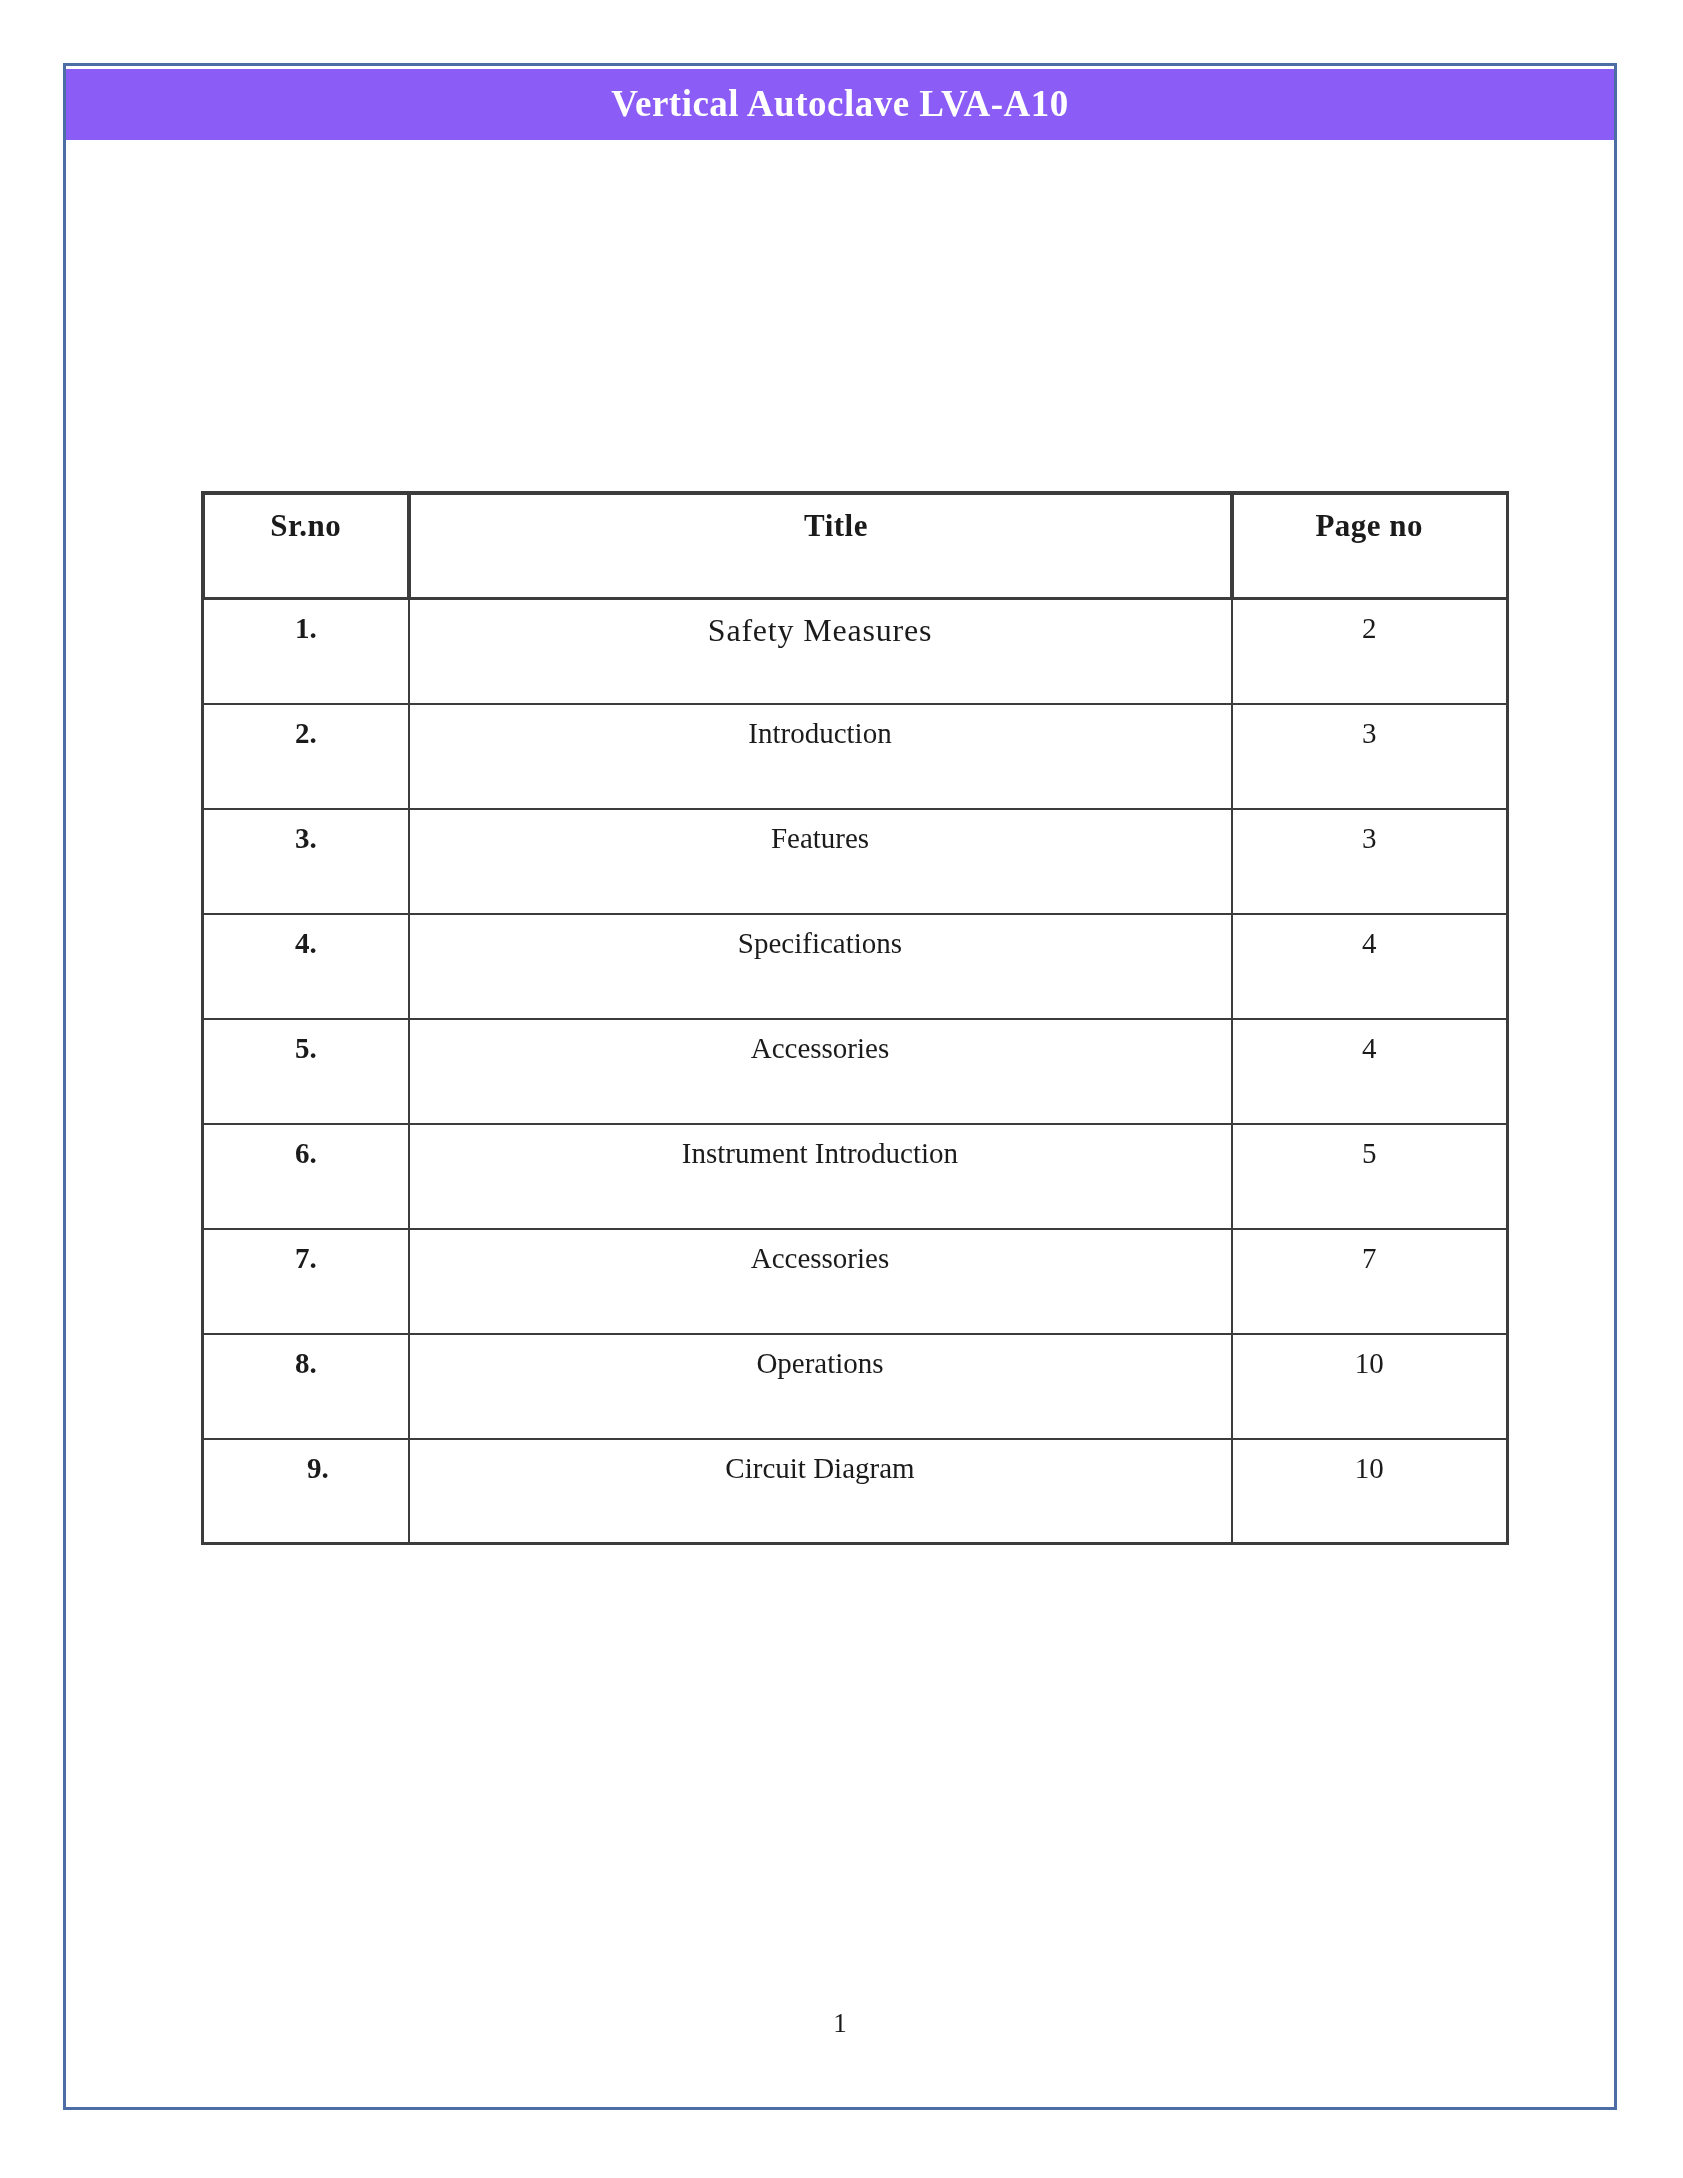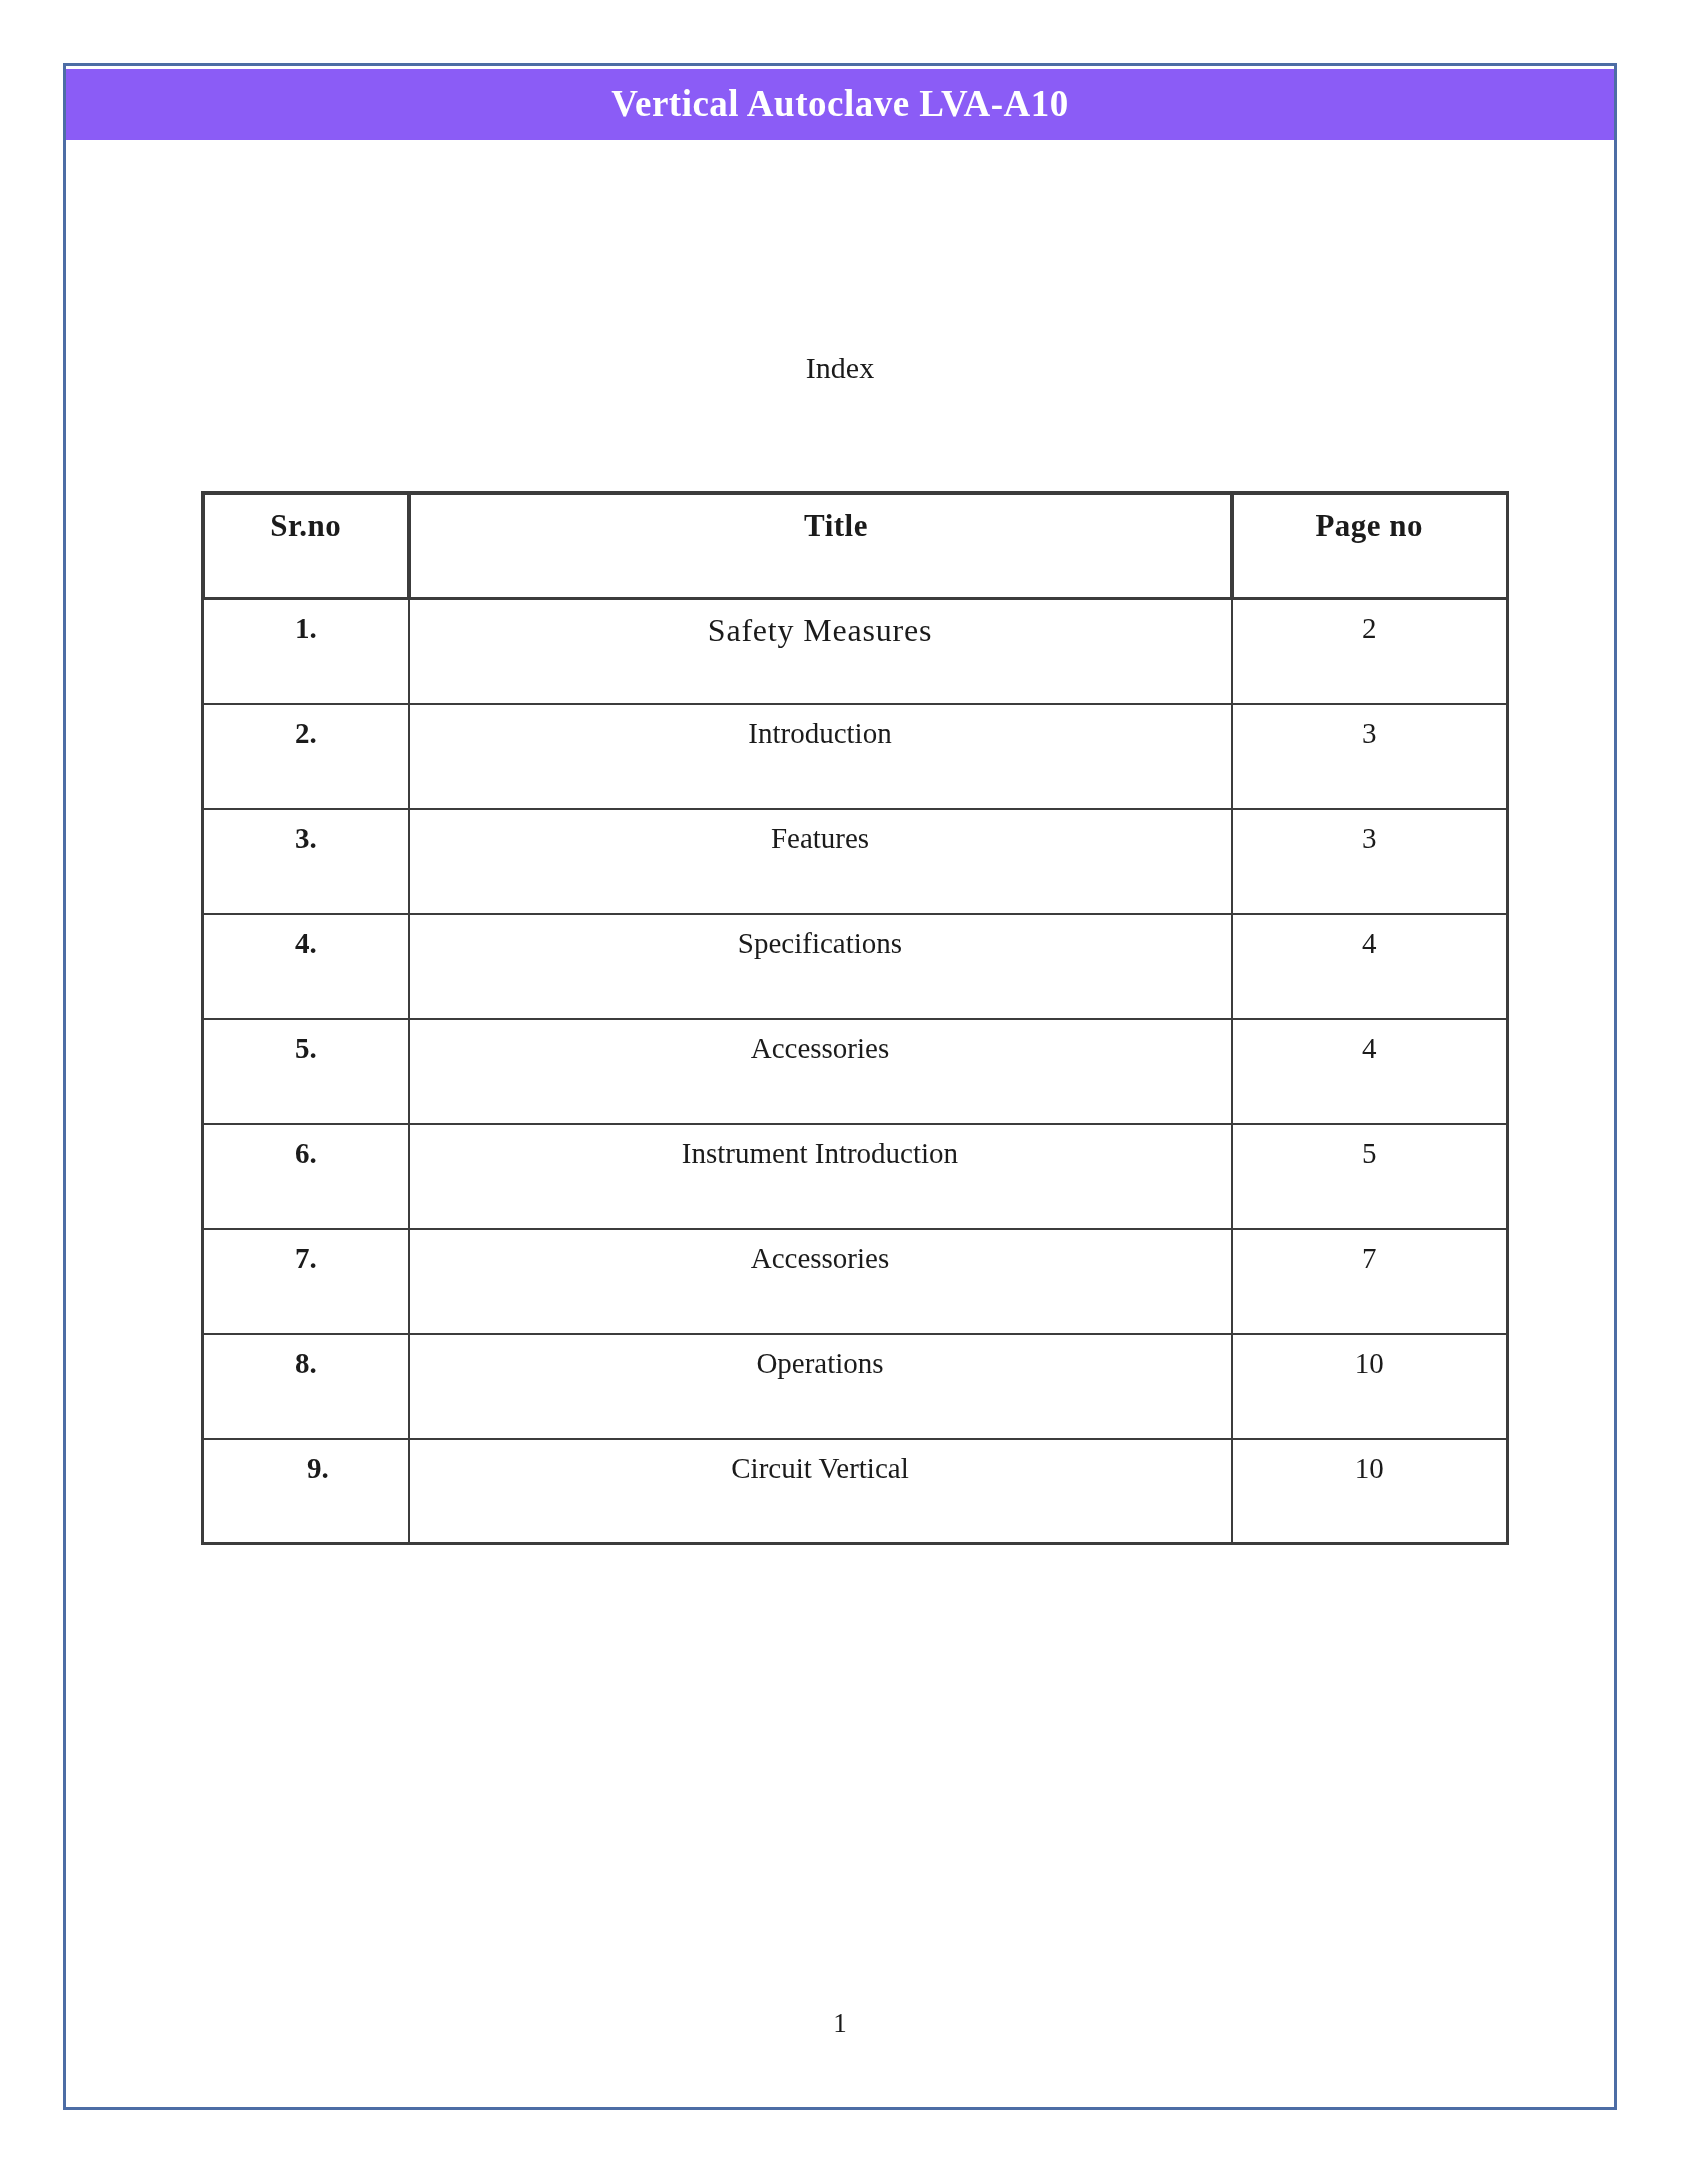--- a/index.html
+++ b/index.html
@@ -120,21 +120,20 @@
 </style>
 </head>
 <body>
 
 <div class="page-frame">
 
   <div class="header-bar">
     <div class="title">Vertical Autoclave LVA-A10</div>
   </div>
 
-  <div class="index-heading">Index</div>
 
   <table class="toc-table">
     <thead>
       <tr>
         <th class="col-sr">Sr.no</th>
         <th class="col-title">Title</th>
         <th class="col-page">Page no</th>
       </tr>
     </thead>
     <tbody>
@@ -173,21 +172,21 @@
         <td class="title-cell">Accessories</td>
         <td class="page-cell">7</td>
       </tr>
       <tr>
         <td class="sr-cell">8.</td>
         <td class="title-cell">Operations</td>
         <td class="page-cell">10</td>
       </tr>
       <tr class="row-last">
         <td class="sr-cell">9.</td>
-        <td class="title-cell">Circuit Vertical</td>
+        <td class="title-cell">Circuit Diagram</td>
         <td class="page-cell">10</td>
       </tr>
     </tbody>
   </table>
 
   <div class="footer-page-number">1</div>
 
 </div>
 
 

